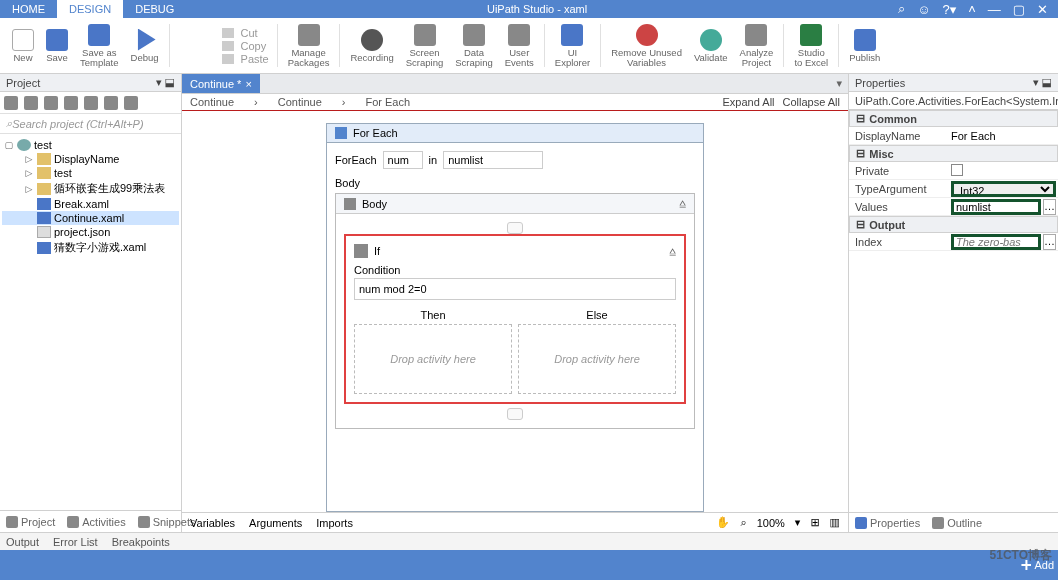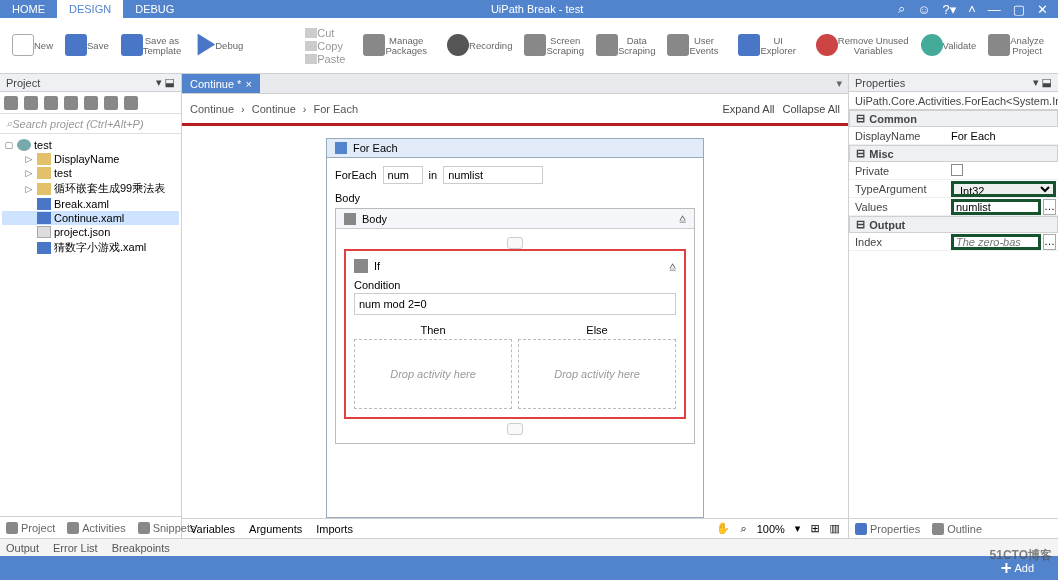--- a/index.html
+++ b/index.html
@@ -5,21 +5,21 @@
 * { box-sizing: border-box; margin: 0; padding: 0; font-family: "Segoe UI", Arial, sans-serif; font-size: 11px; }
 body { width: 1058px; height: 580px; background: #fff; overflow: hidden; display: flex; flex-direction: column; }
 .titlebar { height: 18px; background: #5284cd; color: #fff; display: flex; align-items: stretch; }
 .tabs { display: flex; }
 .tab { padding: 0 12px; display: flex; align-items: center; cursor: pointer; color: #fff; font-size: 11px; }
 .tab.active { background: #fff; color: #5284cd; }
 .title-center { flex: 1; display: flex; align-items: center; justify-content: center; color: #fff; }
 .win-controls { display: flex; align-items: center; gap: 12px; padding: 0 10px; }
 .win-controls span { cursor: pointer; font-size: 13px;}
 .ribbon { height: 56px; background: #fff; border-bottom: 1px solid #d0d0d0; display: flex; align-items: stretch; padding: 2px 6px; }
-.rbtn { display: flex; align-items: center; justify-content: center; padding: 0 6px; cursor: pointer; color: #555; }
+.rbtn { display: flex; flex-direction: column; align-items: center; justify-content: center; padding: 0 6px; cursor: pointer; color: #555; }
 .rbtn .ic { width: 22px; height: 22px; background: #888; border-radius: 3px; margin-bottom: 2px; }
 .rbtn .lbl { font-size: 9.5px; text-align: center; line-height: 10px; color:#666; }
 .rsep { width: 1px; background: #e0e0e0; margin: 4px 4px; }
 .content { flex: 1; display: flex; min-height: 0; }
 .sidebar { width: 182px; border-right: 1px solid #d0d0d0; display: flex; flex-direction: column; }
 .panel-hdr { height: 18px; background: #eef0f3; border-bottom: 1px solid #d0d0d0; display: flex; align-items: center; padding: 0 6px; color: #444; }
 .side-tools { height: 22px; display: flex; align-items: center; padding: 2px 4px; gap: 6px; border-bottom:1px solid #e0e0e0;}
 .side-tools .ti { width:14px; height:14px; background:#888; border-radius:2px; cursor:pointer; }
 .search { height: 20px; border-bottom: 1px solid #e0e0e0; display: flex; align-items: center; padding: 0 6px; color: #999; font-style: italic; }
 .tree { flex: 1; overflow: auto; padding: 4px 2px; }
@@ -31,21 +31,21 @@
 .f-xaml { background:#4a76c7; }
 .f-json { background:#ddd; border:1px solid #aaa; }
 .f-proj { background:#7aa; border-radius:50%;}
 .side-tabs { height: 22px; border-top: 1px solid #d0d0d0; display: flex; align-items: center; }
 .side-tab { padding: 0 6px; display: flex; align-items: center; gap: 3px; cursor: pointer; color: #666;}
 .side-tab .ti{width:12px;height:12px;background:#888;border-radius:2px;}
 .main { flex: 1; display: flex; flex-direction: column; min-width:0;justify-content:flex-end;}
 .doc-tabs { height: 20px; background: #e8eaed; border-bottom: 1px solid #d0d0d0; display: flex; align-items: stretch; }
 .doc-tab { background: #5284cd; color: #fff; padding: 0 8px; display: flex; align-items: center; gap: 4px; }
 .doc-tab .x { cursor: pointer; }
-.crumb { height: 32px; border-bottom: 3px solid #b91c1c; display: flex; align-items: center; padding: 0 8px; color: #555; gap: 7px; }
+.crumb { height: 17px; border-bottom: 1px solid #b91c1c; display: flex; align-items: center; padding: 0 8px; color: #555; gap: 20px; }
 .crumb .r { margin-left: auto; display:flex; gap:8px;}
 .crumb .r span{cursor:pointer;color:#444;}
 .canvas { flex: 1; background: #fff; display: flex; justify-content: center; overflow: auto; padding-top: 12px; }
 .activity { background: #fff; border: 1px solid #9ab; width: 378px; }
 .act-h { background: #e2ecf9; border-bottom: 1px solid #9ab; padding: 3px 8px; display:flex; align-items:center; gap:6px;}
 .act-h .ai{width:12px;height:12px;background:#5284cd;}
 .act-body{padding:8px;}
 .fe-row{display:flex;align-items:center;gap:6px;margin-bottom:8px;}
 .fe-row input{border:1px solid #ccc;padding:2px 4px;font-size:11px;}
 .inner-act{border:1px solid #bbb;}
@@ -69,38 +69,38 @@
 .pgrid{flex:1;overflow:auto;}
 .pcat{background:#eef0f3;border:1px solid #d0d0d0;padding:1px 6px;font-weight:bold;color:#444;display:flex;align-items:center;gap:4px;}
 .prow{display:flex;border-bottom:1px solid #eee;height:18px;align-items:center;}
 .plbl{width:100px;padding:0 6px;color:#444;}
 .pval{flex:1;padding:0 2px;}
 .pval input,.pval select{width:100%;border:3px solid #14532d;font-size:11px;padding:0 2px;height:16px;}
 .pval .chk{width:12px;height:12px;border:1px solid #888;display:inline-block;}
 .pval .ellip{width:14px;border:1px solid #aaa;text-align:center;cursor:pointer;margin-left:2px;}
 .ptabs{height:20px;border-top:1px solid #d0d0d0;display:flex;align-items:center;}
 .statusbar{height:18px;background:#f4f4f4;border-top:1px solid #d0d0d0;display:flex;align-items:center;padding:0 6px;gap:14px;color:#555;}
-.bluebar{height:24px;background:#5284cd;display:flex;align-items:center;justify-content:flex-end;padding:0 24px;color:#fff;gap:10px;}
+.bluebar{height:30px;background:#5284cd;display:flex;align-items:center;justify-content:flex-end;padding:0 4px;color:#fff;gap:10px;}
 .mini-btn{display:flex;align-items:center;gap:3px;cursor:pointer;}
 .mini-btn .pi{width:10px;height:10px;background:#fff;}
 .watermark{position:absolute;bottom:16px;right:6px;color:rgba(80,80,80,0.7);font-size:12px;font-weight:bold;pointer-events:none;}
 .clip-group{display:flex;flex-direction:column;justify-content:center;gap:1px;padding:0 4px;}
-.clip-group .ci{display:flex;align-items:center;gap:0;color:#999;font-size:10px;padding-left:44px;}
+.clip-group .ci{display:flex;align-items:center;gap:7px;color:#999;font-size:10px;padding-left:44px;}
 .clip-group .ci .cic{width:12px;height:10px;background:#ccc;}
 </style>
 </head>
 <body>
 
 <div class="titlebar">
   <div class="tabs">
     <div class="tab">HOME</div>
     <div class="tab active">DESIGN</div>
     <div class="tab">DEBUG</div>
   </div>
-  <div class="title-center">UiPath Break - test</div>
+  <div class="title-center">UiPath Studio - xaml</div>
   <div class="win-controls">
     <span>⌕</span>
     <span>☺</span>
     <span>?▾</span>
     <span>˄</span>
     <span>—</span>
     <span>▢</span>
     <span>✕</span>
   </div>
 </div>

